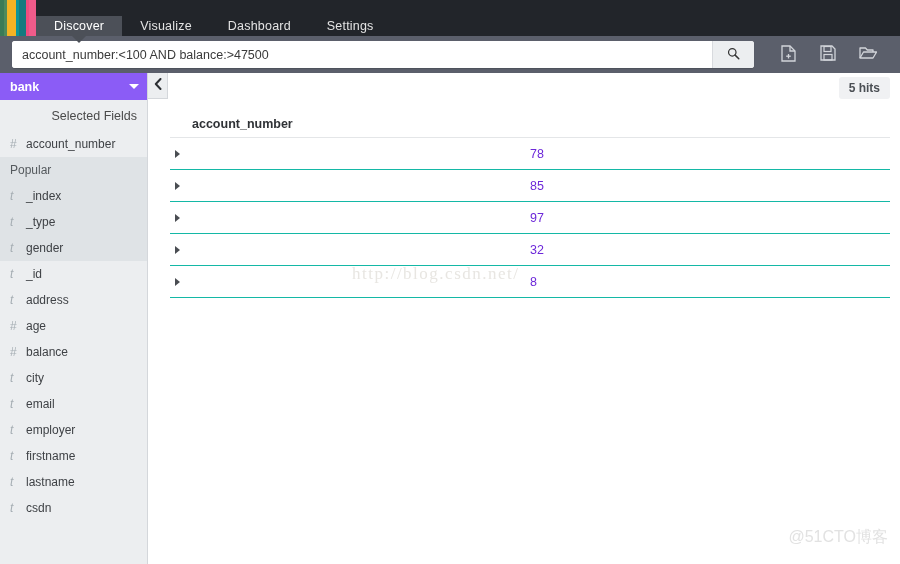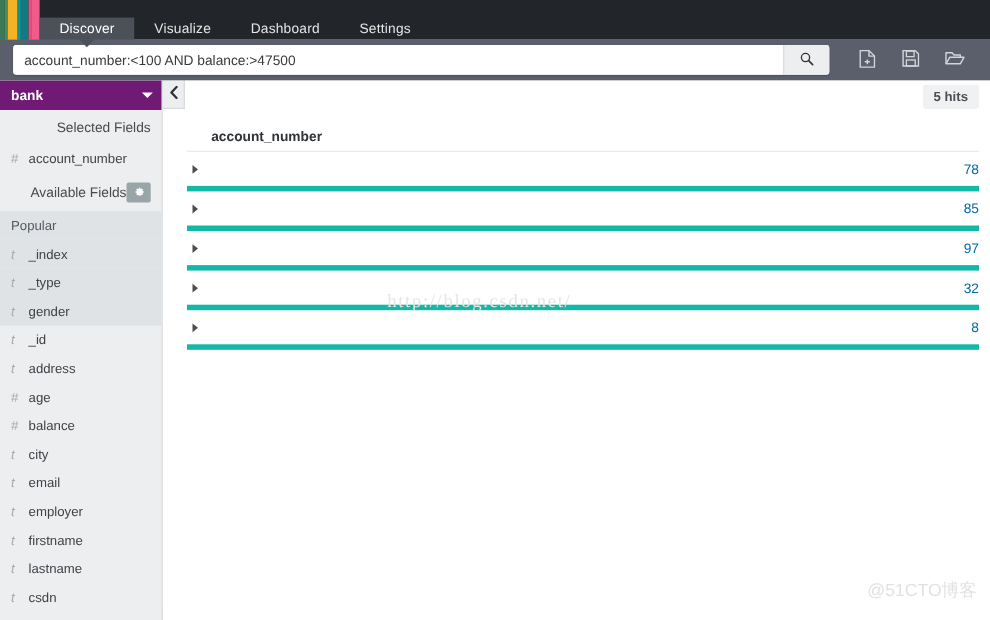--- a/index.html
+++ b/index.html
@@ -140,21 +140,21 @@
     width: 147px;
     flex: 0 0 147px;
     background: #eceef0;
     border-right: 1px solid #d4d7db;
     display: flex;
     flex-direction: column;
     overflow: hidden;
   }
   .index-pattern {
     height: 27px;
-    background: #701a75;
+    background: #8b5cf6;
     display: flex;
     align-items: center;
     justify-content: space-between;
     padding: 0 8px 0 10px;
     color: #ffffff;
     font-size: 12.5px;
     font-weight: bold;
     cursor: pointer;
   }
   .caret-down {
@@ -260,26 +260,25 @@
   .doc-table th {
     text-align: left;
     font-size: 12.5px;
     color: #2f3236;
     font-weight: bold;
     padding: 0 0 6px 22px;
     border-bottom: 1px solid #e4e6e8;
   }
   .doc-table td {
     font-size: 12.5px;
-    color: #0369a1;
+    color: #6d28d9;
     height: 31px;
-    border-bottom: 5px solid #14b8a6;
+    border-bottom: 1px solid #14b8a6;
     padding: 0;
     vertical-align: middle;
-    text-align: right;
   }
   td.expander {
     width: 22px;
     padding-left: 5px;
   }
   .tri {
     width: 0; height: 0;
     border-top: 4px solid transparent;
     border-bottom: 4px solid transparent;
     border-left: 5px solid #4a4d52;
@@ -392,31 +391,20 @@
       <span>Selected Fields</span>
     </div>
 
     <div class="field-list">
       <div class="field-row">
         <span class="field-icon num">#</span>
         <span class="field-name">account_number</span>
       </div>
     </div>
 
-    <div class="section-title">
-      <span>Available Fields</span>
-      <button class="gear-btn">
-        <span>
-          <svg width="11" height="11" viewBox="0 0 16 16">
-            <path fill="#ffffff" d="M8 5.2a2.8 2.8 0 1 0 0 5.6 2.8 2.8 0 0 0 0-5.6zm0 4.1a1.3 1.3 0 1 1 0-2.6 1.3 1.3 0 0 1 0 2.6z"></path>
-            <path fill="#ffffff" d="M14 7h-1.3a4.9 4.9 0 0 0-.5-1.2l.9-.9-1.4-1.4-.9.9A4.9 4.9 0 0 0 9.6 3.9V2.6H7.6v1.3a4.9 4.9 0 0 0-1.2.5l-.9-.9L4.1 4.9l.9.9a4.9 4.9 0 0 0-.5 1.2H3.2v2h1.3a4.9 4.9 0 0 0 .5 1.2l-.9.9 1.4 1.4.9-.9a4.9 4.9 0 0 0 1.2.5v1.3h2v-1.3a4.9 4.9 0 0 0 1.2-.5l.9.9 1.4-1.4-.9-.9a4.9 4.9 0 0 0 .5-1.2H14z"></path>
-          </svg>
-        </span>
-      </button>
-    </div>
 
     <div class="subsection-title">Popular</div>
 
     <div class="field-list">
       <div class="field-row popular">
         <span class="field-icon">t</span>
         <span class="field-name">_index</span>
       </div>
       <div class="field-row popular">
         <span class="field-icon">t</span>

